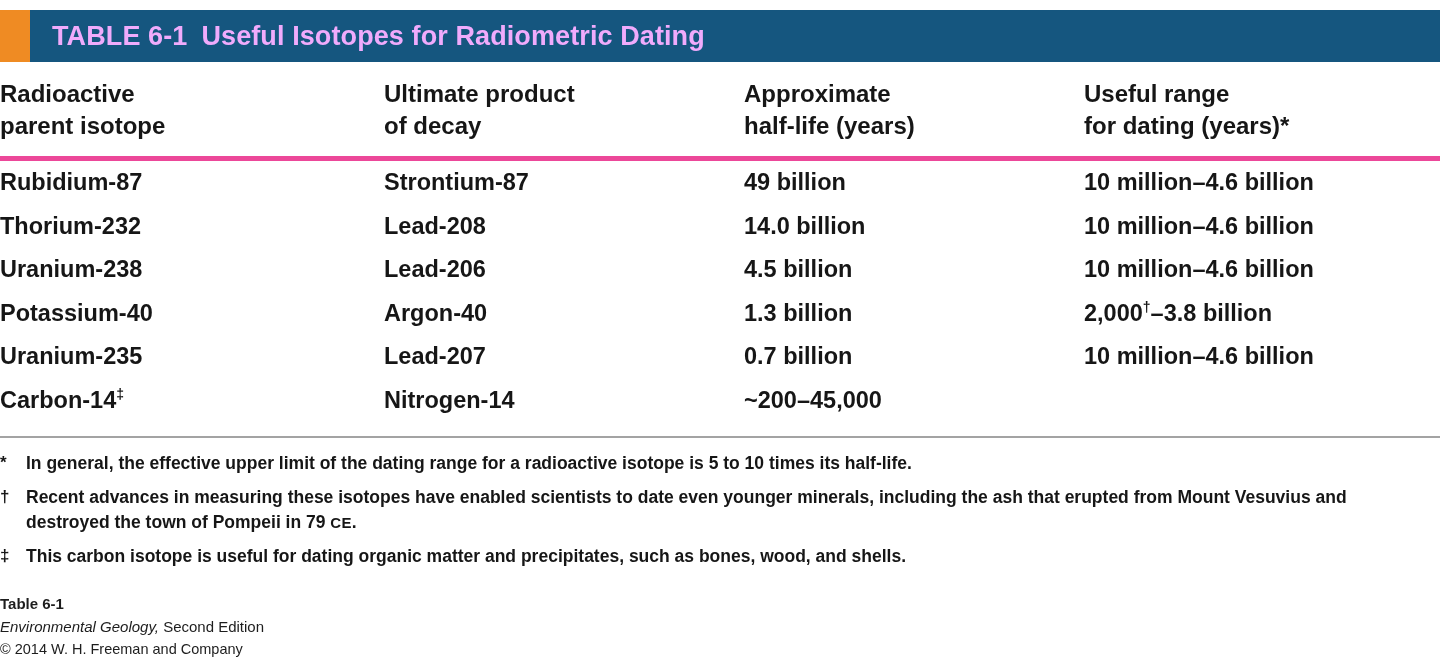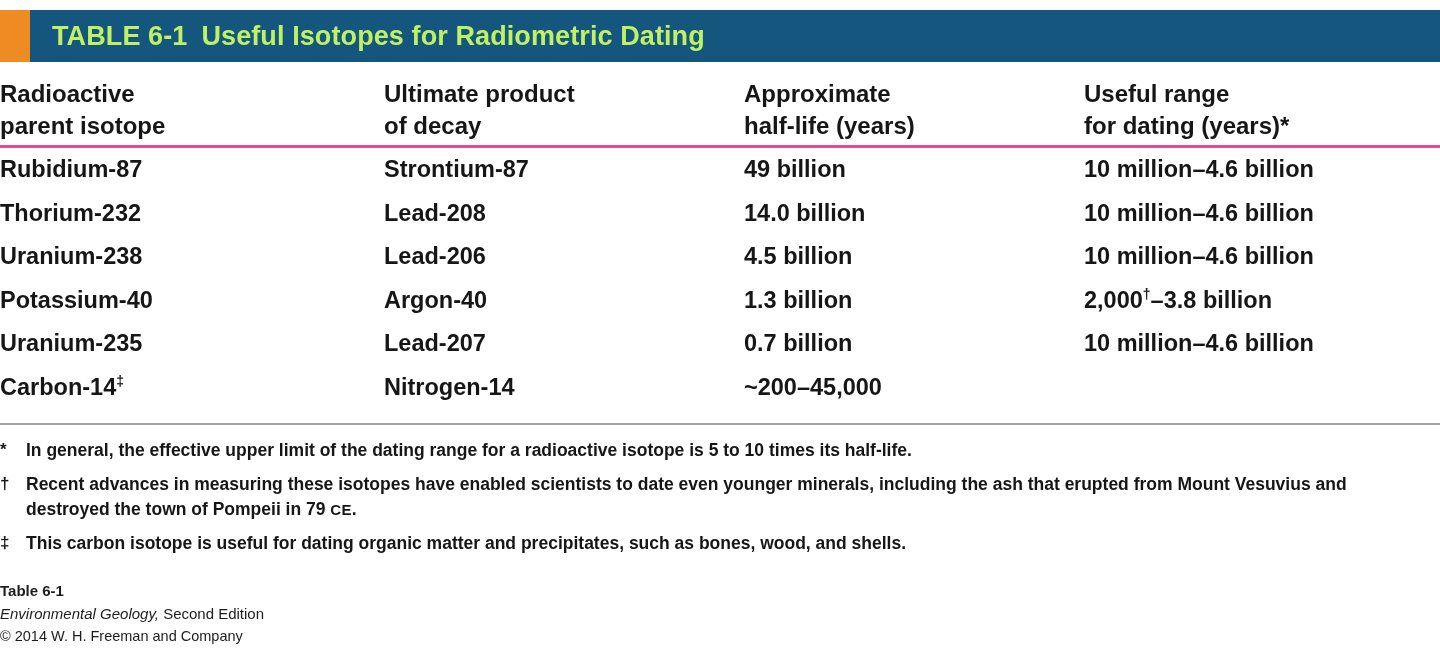--- a/index.html
+++ b/index.html
@@ -35,35 +35,35 @@
     flex: 0 0 30px;
   }
   .title-main {
     flex: 1 1 auto;
     background: #15567f;
     display: flex;
     align-items: center;
     padding-left: 22px;
   }
   .title-text {
-    color: #bef264;
+    color: #f0abfc;
     font-size: 27px;
     font-weight: bold;
     letter-spacing: 0.1px;
     white-space: nowrap;
   }
   .title-label {
     margin-right: 14px;
   }
 
   
   .col-headers {
     display: flex;
-    padding: 16px 0 4px 0;
-    border-bottom: 3px solid #ec4899;
+    padding: 16px 0 15px 0;
+    border-bottom: 5px solid #ec4899;
   }
   .col {
     box-sizing: border-box;
     padding-right: 14px;
   }
   .c1 { width: 384px; padding-left: 0px; }
   .c2 { width: 360px; }
   .c3 { width: 340px; }
   .c4 { width: 356px; }
 

